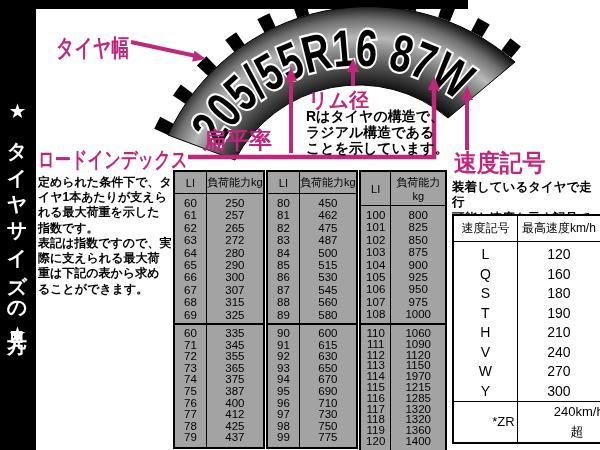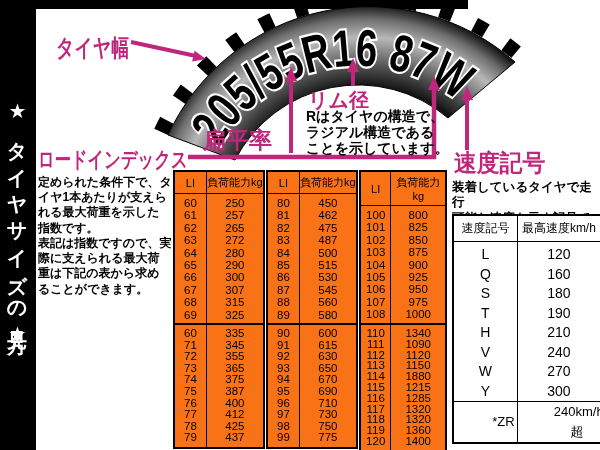--- a/index.html
+++ b/index.html
@@ -25,21 +25,21 @@
   .lbl-rim{left:308px;top:87px;font-size:20px;}
   .lbl-load{left:38px;top:145px;font-size:22px;transform:scaleX(.74);}
   .lbl-speed{left:454px;top:147px;font-size:24px;transform:scaleX(.95);}
   
   .note{position:absolute;color:#000;white-space:pre-line;}
   .rim-note{left:306px;top:108px;width:170px;font-size:14px;font-weight:600;line-height:1.16;}
   .li-desc{left:38px;top:175px;width:140px;font-size:12px;font-weight:bold;line-height:1.27;}
   .speed-desc{left:452px;top:180px;width:152px;font-size:12.5px;font-weight:bold;line-height:1.22;}
   .zr-note{left:464px;top:421px;font-size:13px;font-weight:bold;position:absolute;color:#000;}
   
-  .load-box{position:absolute;border:2px solid #000;background:#f97316;}
+  .load-box{position:absolute;border:2px solid #000;background:#a3a3a3;}
   .load-box table{border-collapse:collapse;width:100%;table-layout:fixed;}
   .load-box th{font-weight:normal;font-size:11px;border-bottom:1.5px solid #000;padding:3px 0;}
   .load-box td{font-size:11.5px;line-height:12.4px;text-align:center;padding:0;}
   .load-box th:first-child,.load-box td:first-child{border-right:1.5px solid #000;width:35%;}
   .load-box tbody tr:first-child td{padding-top:3px;}
   .load-box tbody tr:last-child td{padding-bottom:3px;margin-top:16px;}
   .lower td{line-height:11.6px;}
   .t1u,.t1l{left:173px;width:88px;}
   .t2u,.t2l{left:266px;width:88px;}
   .t3u,.t3l{left:359px;width:84px;}
@@ -374,37 +374,37 @@
             <td>1030</td>
           </tr>
         </tbody>
     </table>
   </div>
   <div class="load-box lower-box lower t3l">
     <table>
         <tbody>
           <tr>
             <td>110</td>
-            <td>1340</td>
+            <td>1060</td>
           </tr>
           <tr>
             <td>111</td>
             <td>1090</td>
           </tr>
           <tr>
             <td>112</td>
             <td>1120</td>
           </tr>
           <tr>
             <td>113</td>
             <td>1150</td>
           </tr>
           <tr>
             <td>114</td>
-            <td>1880</td>
+            <td>1970</td>
           </tr>
           <tr>
             <td>115</td>
             <td>1215</td>
           </tr>
           <tr>
             <td>116</td>
             <td>1285</td>
           </tr>
           <tr>

